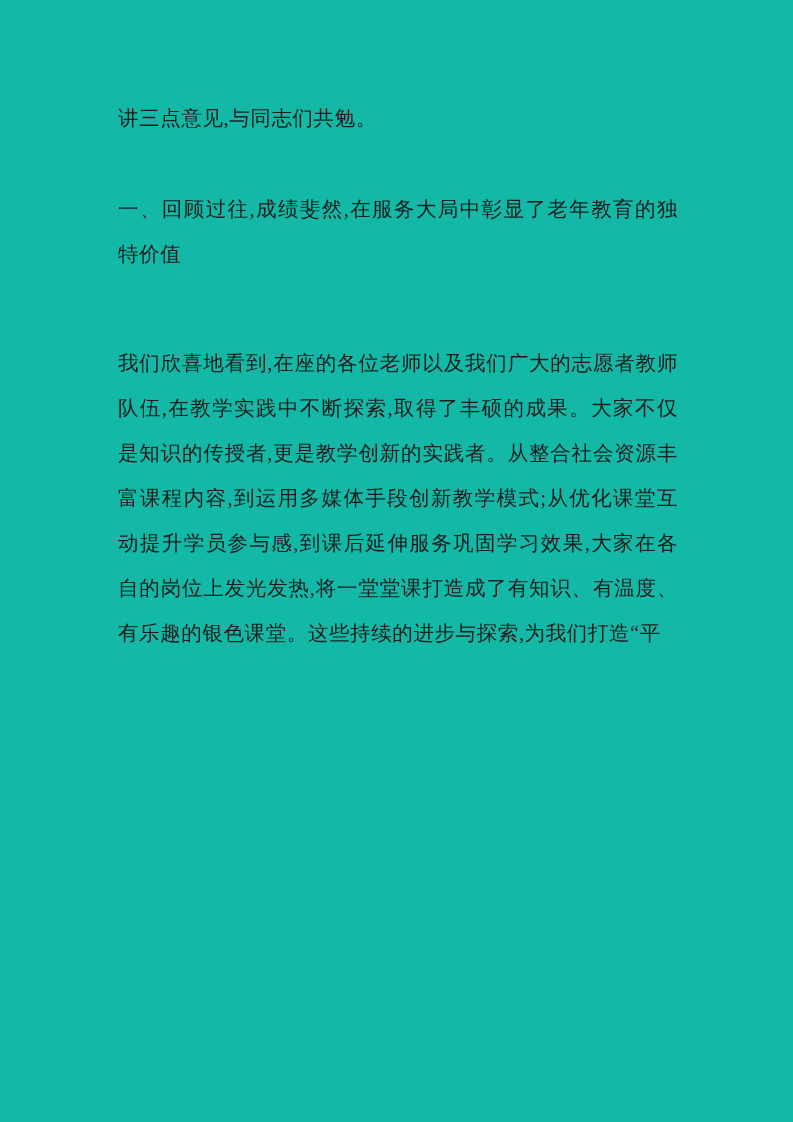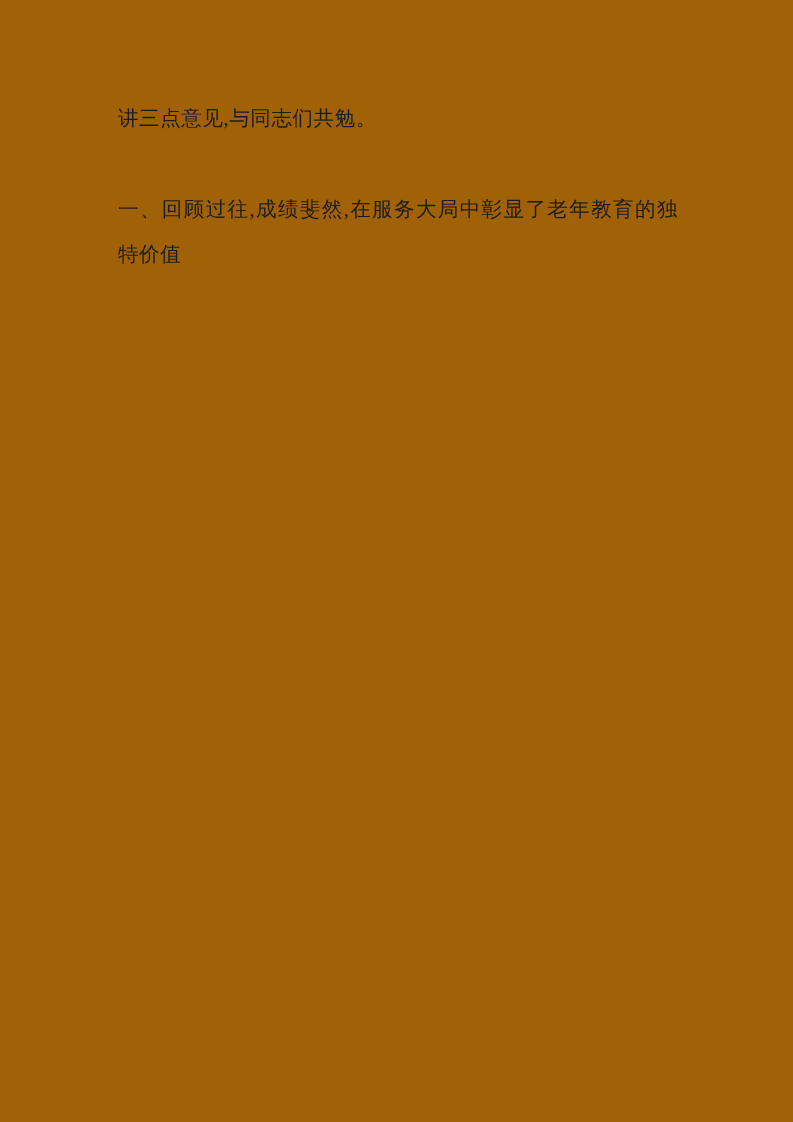--- a/index.html
+++ b/index.html
@@ -13,21 +13,21 @@
     font-family: "Liberation Serif", "DejaVu Serif", serif;
     color: #1a1a1a;
     overflow: hidden;
   }
   .page {
     position: relative;
     width: 793px;
     height: 1122px;
     box-sizing: border-box;
     padding: 96px 118px 60px 118px;
-    background: #a16207;
+    background: #14b8a6;
   }
   .doc-body {
     width: 560px;
     margin: 0;
   }
   .para {
     font-size: 20.5px;
     line-height: 45px;
     letter-spacing: 0.6px;
     text-align: justify;
@@ -58,15 +58,16 @@
 
     <div class="gap-small"></div>
 
     <p class="para-heading">一、回顾过往,成绩斐然,在服务大局中彰显了老年教育的独特价值</p>
 
     <div class="gap-mid"></div>
 
 
     <div class="gap-small"></div>
 
+    <p class="para">我们欣喜地看到,在座的各位老师以及我们广大的志愿者教师队伍,在教学实践中不断探索,取得了丰硕的成果。大家不仅是知识的传授者,更是教学创新的实践者。从整合社会资源丰富课程内容,到运用多媒体手段创新教学模式;从优化课堂互动提升学员参与感,到课后延伸服务巩固学习效果,大家在各自的岗位上发光发热,将一堂堂课打造成了有知识、有温度、有乐趣的银色课堂。这些持续的进步与探索,为我们打造“平</p>
 
   </div>
 </div>
 
 </body></html>

